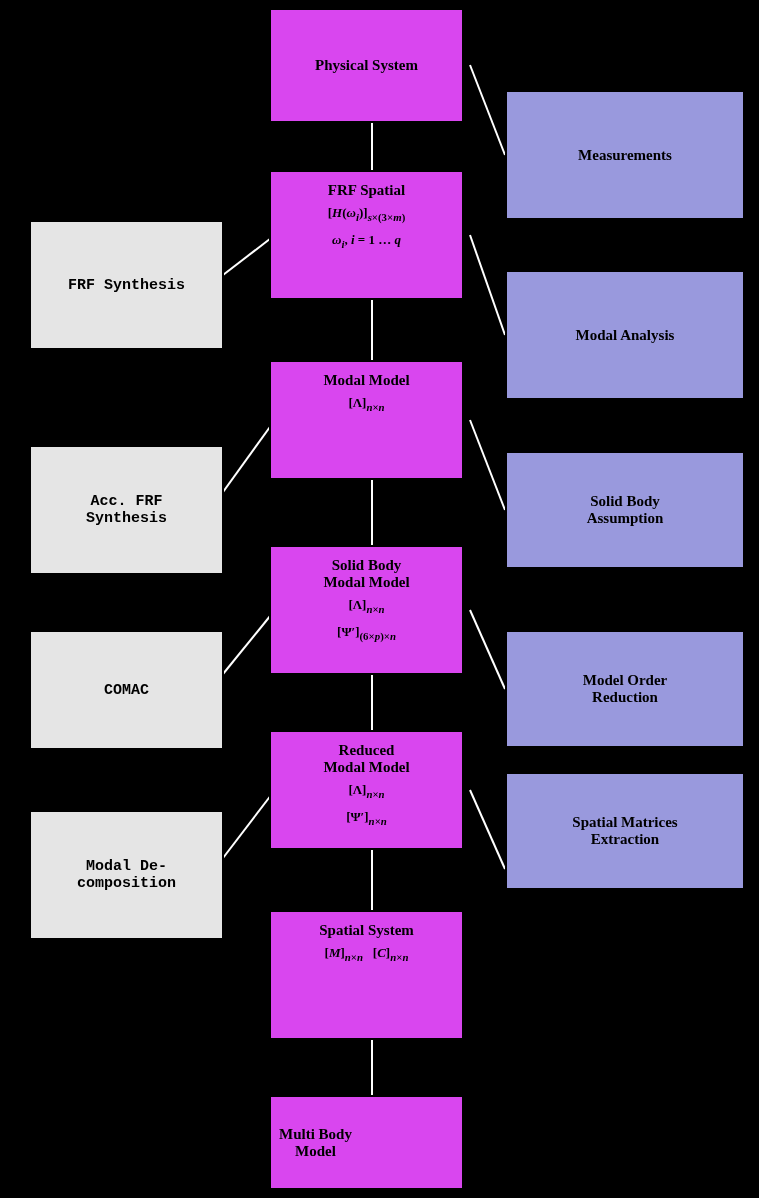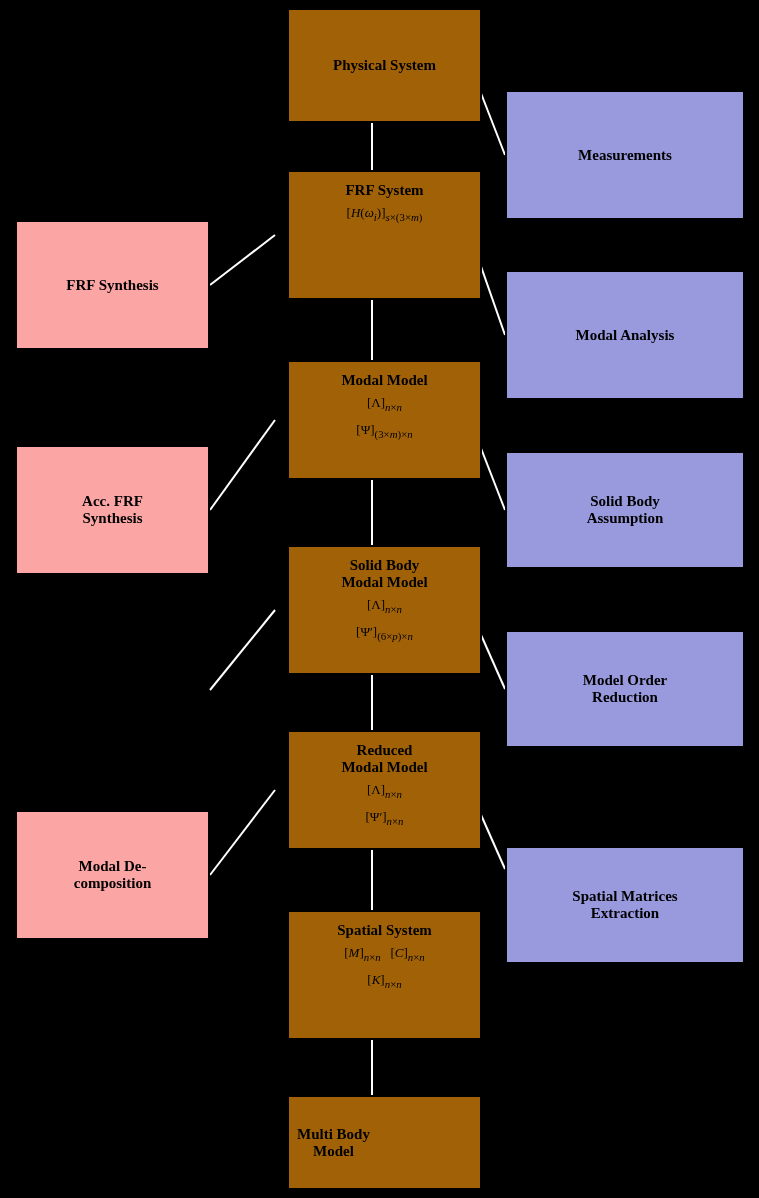--- a/index.html
+++ b/index.html
@@ -14,64 +14,65 @@
 
     .diagram-container {
       position: relative;
       width: 759px;
       min-height: 1198px;
     }
 
     
     .center-box {
       position: absolute;
-      background: #a16207;
+      background: #d946ef;
       border: 2px solid #000;
       text-align: center;
       font-weight: bold;
       font-size: 15px;
-      left: 287px;
+      left: 269px;
       width: 195px;
       padding: 10px 8px;
     }
 
     
     .left-box {
       position: absolute;
-      background: #fca5a5;
+      background: #e5e5e5;
       border: 2px solid #000;
       text-align: center;
       font-weight: bold;
       font-size: 15px;
-      left: 15px;
+      left: 29px;
       width: 195px;
       padding: 10px 8px;
       display: flex;
       align-items: center;
       justify-content: center;
+      font-family: Liberation Mono, monospace;
     }
 
     
     .right-box {
       position: absolute;
       background: #9999dd;
       border: 2px solid #000;
       text-align: center;
       font-weight: bold;
       font-size: 15px;
       left: 505px;
       width: 240px;
       padding: 10px 8px;
       display: flex;
       align-items: center;
       justify-content: center;
     }
 
     .box-math {
-      font-weight: normal;
+      font-weight: bold;
       font-size: 13px;
       margin-top: 4px;
       line-height: 1.6;
     }
 
     .box-title {
       font-weight: bold;
       font-size: 15px;
     }
 
@@ -123,60 +124,62 @@
     <line x1="210" y1="875" x2="275" y2="790" stroke="white" stroke-width="2"></line>
   </svg>
 
   <div class="center-box" style="top: 8px; height: 115px; display:flex; align-items:center; justify-content:center;">
     <div>
       <div class="box-title">Physical System</div>
     </div>
   </div>
 
   <div class="center-box" style="top: 170px; height: 130px;">
-    <div class="box-title">FRF System</div>
+    <div class="box-title">FRF Spatial</div>
     <div class="box-math">[<i>H</i>(<i>ω<sub>i</sub></i>)]<sub><i>s</i>×(3×<i>m</i>)</sub></div>
+    <div class="box-math"><i>ω<sub>i</sub></i>, <i>i</i> = 1 … <i>q</i></div>
   </div>
 
   <div class="center-box" style="top: 360px; height: 120px;">
     <div class="box-title">Modal Model</div>
     <div class="box-math">[Λ]<sub><i>n</i>×<i>n</i></sub></div>
-    <div class="box-math">[Ψ]<sub>(3×<i>m</i>)×<i>n</i></sub></div>
   </div>
 
   <div class="center-box" style="top: 545px; height: 130px;">
     <div class="box-title">Solid Body<br>Modal Model</div>
     <div class="box-math">[Λ]<sub><i>n</i>×<i>n</i></sub></div>
     <div class="box-math">[Ψ′]<sub>(6×<i>p</i>)×<i>n</i></sub></div>
   </div>
 
   <div class="center-box" style="top: 730px; height: 120px;">
     <div class="box-title">Reduced<br>Modal Model</div>
     <div class="box-math">[Λ]<sub><i>n</i>×<i>n</i></sub></div>
     <div class="box-math">[Ψ′]<sub><i>n</i>×<i>n</i></sub></div>
   </div>
 
   <div class="center-box" style="top: 910px; height: 130px;">
     <div class="box-title">Spatial System</div>
     <div class="box-math">[<i>M</i>]<sub><i>n</i>×<i>n</i></sub> &nbsp; [<i>C</i>]<sub><i>n</i>×<i>n</i></sub></div>
-    <div class="box-math">[<i>K</i>]<sub><i>n</i>×<i>n</i></sub></div>
   </div>
 
   <div class="center-box" style="top: 1095px; height: 95px; display:flex; align-items:center; justify-content:flex-start;">
     <div class="box-title">Multi Body<br>Model</div>
   </div>
 
   <div class="left-box" style="top: 220px; height: 130px;">
     <div class="box-title">FRF Synthesis</div>
   </div>
 
   <div class="left-box" style="top: 445px; height: 130px; justify-content: center;">
     <div class="box-title">Acc.  FRF<br>Synthesis</div>
   </div>
 
+  <div class="left-box" style="top: 630px; height: 120px;">
+    <div class="box-title">COMAC</div>
+  </div>
 
   <div class="left-box" style="top: 810px; height: 130px;">
     <div class="box-title">Modal De-<br>composition</div>
   </div>
 
   <div class="right-box" style="top: 90px; height: 130px;">
     <div class="box-title">Measurements</div>
   </div>
 
   <div class="right-box" style="top: 270px; height: 130px;">
@@ -184,17 +187,17 @@
   </div>
 
   <div class="right-box" style="top: 451px; height: 118px;">
     <div class="box-title">Solid Body<br>Assumption</div>
   </div>
 
   <div class="right-box" style="top: 630px; height: 118px; justify-content: center;">
     <div class="box-title">Model Order<br>Reduction</div>
   </div>
 
-  <div class="right-box" style="top: 846px; height: 118px;">
+  <div class="right-box" style="top: 772px; height: 118px;">
     <div class="box-title">Spatial Matrices<br>Extraction</div>
   </div>
 
 </div>
 
 </body></html>

